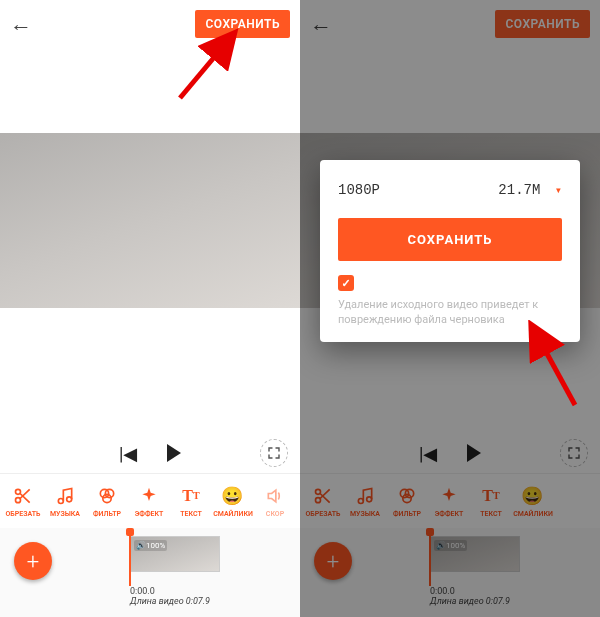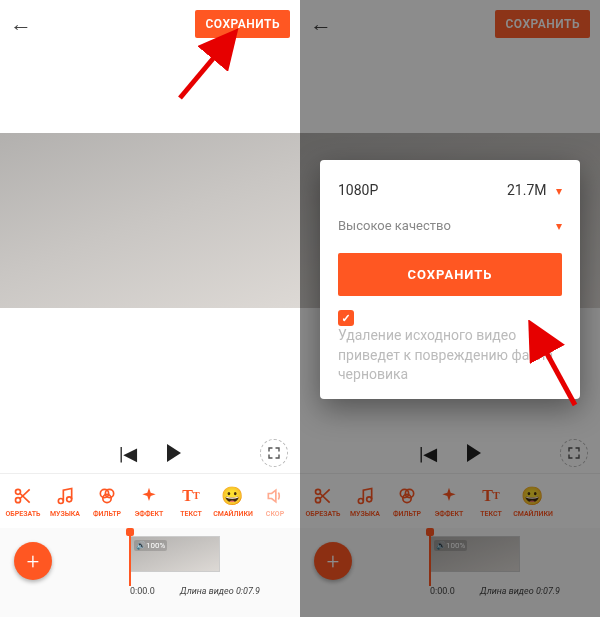--- a/index.html
+++ b/index.html
@@ -26,46 +26,46 @@
   .toolstrip { height:55px; border-top:1px solid #eee; display:flex; align-items:center; overflow:hidden; padding-left:2px; }
   .tool { flex: 0 0 42px; display:flex; flex-direction:column; align-items:center; gap:3px; font-size:7px; color:#ff5722; font-weight:600; }
   .tool .ticon { width:22px;height:22px; display:flex;align-items:center;justify-content:center; }
   .tool.emoji { color:#ff5722; }
   .tool.fade { opacity:.5; }
   
   .timeline { height:90px; background:#fafafa; position:relative; padding-top:10px; }
   .fab { position:absolute; left:14px; top:14px; width:38px;height:38px;border-radius:50%;background:#ff5722; color:#fff; display:flex;align-items:center;justify-content:center;font-size:22px;font-weight:300; box-shadow:0 2px 4px rgba(0,0,0,.3); }
   .clip { position:absolute; left:130px; top:8px; width:90px; height:36px; background:linear-gradient(160deg,#b2b0ae,#ddd9d5); border:1px solid #ccc; }
   .clip .vol { position:absolute; left:3px; top:3px; font-size:8px; color:#fff; background:rgba(0,0,0,.15); padding:1px 2px; border-radius:2px; }
-  .time-labels { position:absolute; left:130px; top:58px; width:130px; display:flex; justify-content:space-between; font-size:9px; color:#444; }
+  .time-labels { position:absolute; left:130px; top:58px; width:130px; display:flex; justify-content:space-between; font-size:9px; color:#444;flex-direction:column; }
   .dur { white-space:nowrap;font-style:italic; }
   .playhead { position:absolute; left:129px; top:4px; width:2px; height:54px; background:#ff5722; }
   .playhead::before { content:""; position:absolute; left:-3px; top:-4px; width:8px;height:8px;background:#ff5722;border-radius:2px; }
 
   
   .arrow-left-pane { position:absolute; z-index:20; }
   .arrow-left-pane.one { left:170px; top:28px; }
   .arrow-svg { display:block; }
 
   
   .pane.right .topbar { position:relative; z-index:1; }
   .pane.right .save-btn { opacity:.95; }
   .dialog {
     position:absolute; z-index:10; left:20px; right:20px; top:160px;
     background:#fff; border-radius:4px; box-shadow:0 10px 30px rgba(0,0,0,.4);
     padding:22px 18px 14px 18px;
   }
-  .dlg-row { display:flex; align-items:center; justify-content:space-between; font-size:14px; color:#333; margin-bottom:20px; }
+  .dlg-row { display:flex; align-items:center; justify-content:space-between; font-size:14px; color:#333; margin-bottom:20px;font-family:Liberation Mono, monospace; }
   .dlg-row .caret { color:#ff5722; font-size:12px; margin-left:6px; }
   .dlg-row.quality { color:#888; font-size:13px; }
   .dlg-row.quality .caret { color:#ff5722; }
   .dlg-save { background:#ff5722; color:#fff; text-align:center; padding:14px 0; font-size:13px; font-weight:700; letter-spacing:1px; border-radius:2px; margin-top:6px; }
   .dlg-keep { display:flex; align-items:center; gap:8px; margin-top:14px; font-size:12px; font-weight:700; color:#999; }
   .chk { width:16px;height:16px;background:#ff5722;border-radius:3px; display:flex;align-items:center;justify-content:center;color:#fff;font-size:11px; }
-  .dlg-note { font-size:14px; color:#bbb; line-height:1.4; margin-top:0; }
+  .dlg-note { font-size:11px; color:#bbb; line-height:1.4; margin-top:6px; }
 
   .arrow-right-pane { position:absolute; z-index:20; left:215px; top:320px; }
 </style>
 </head>
 <body>
 
 <div class="wrap">
 
   <div class="pane left">
     <div class="topbar">
@@ -249,24 +249,20 @@
     </div>
 
     <div class="dialog">
       <div class="dlg-row">
         <span>1080P</span>
         <span>
           <span>21.7M</span>
           <span class="caret">▾</span>
         </span>
       </div>
-      <div class="dlg-row quality">
-        <span>Высокое качество</span>
-        <span class="caret">▾</span>
-      </div>
       <div class="dlg-save">СОХРАНИТЬ</div>
       <div class="dlg-keep">
         <span class="chk">✓</span>
       </div>
       <div class="dlg-note">Удаление исходного видео приведет к повреждению файла черновика</div>
     </div>
 
     <div class="arrow-right-pane">
       <svg class="arrow-svg" width="80" height="90" viewBox="0 0 80 90">
         <defs>

